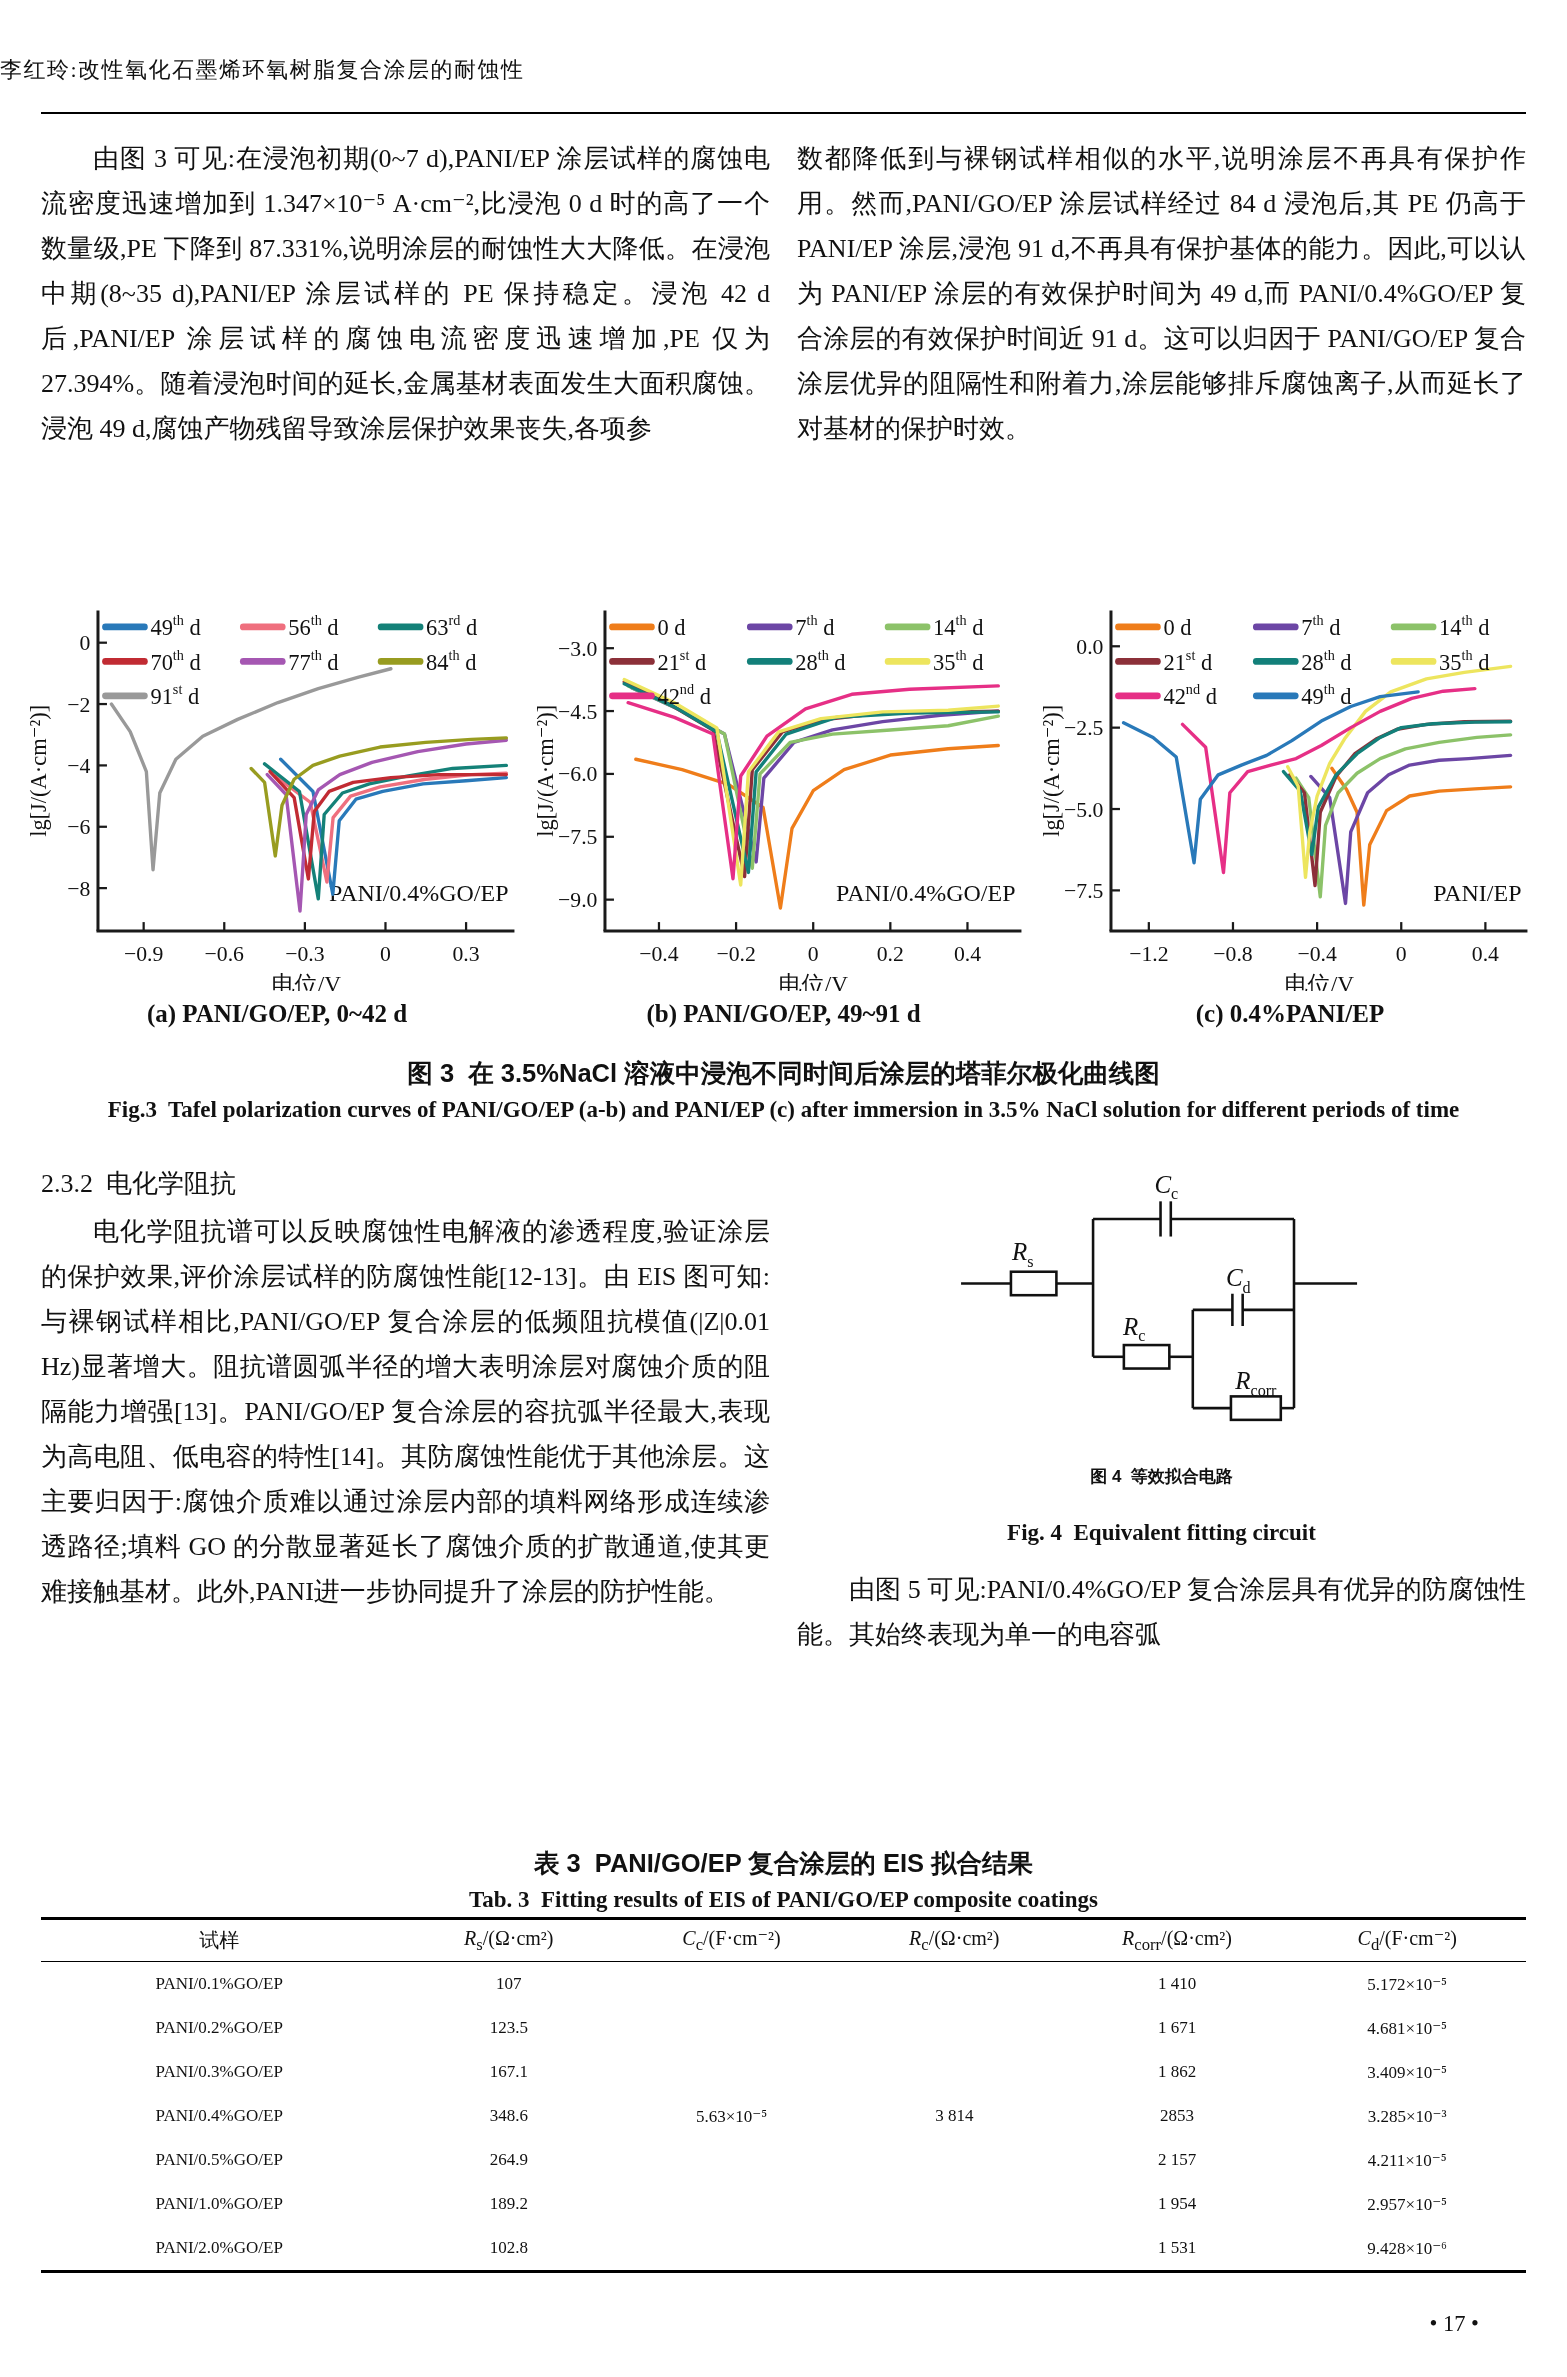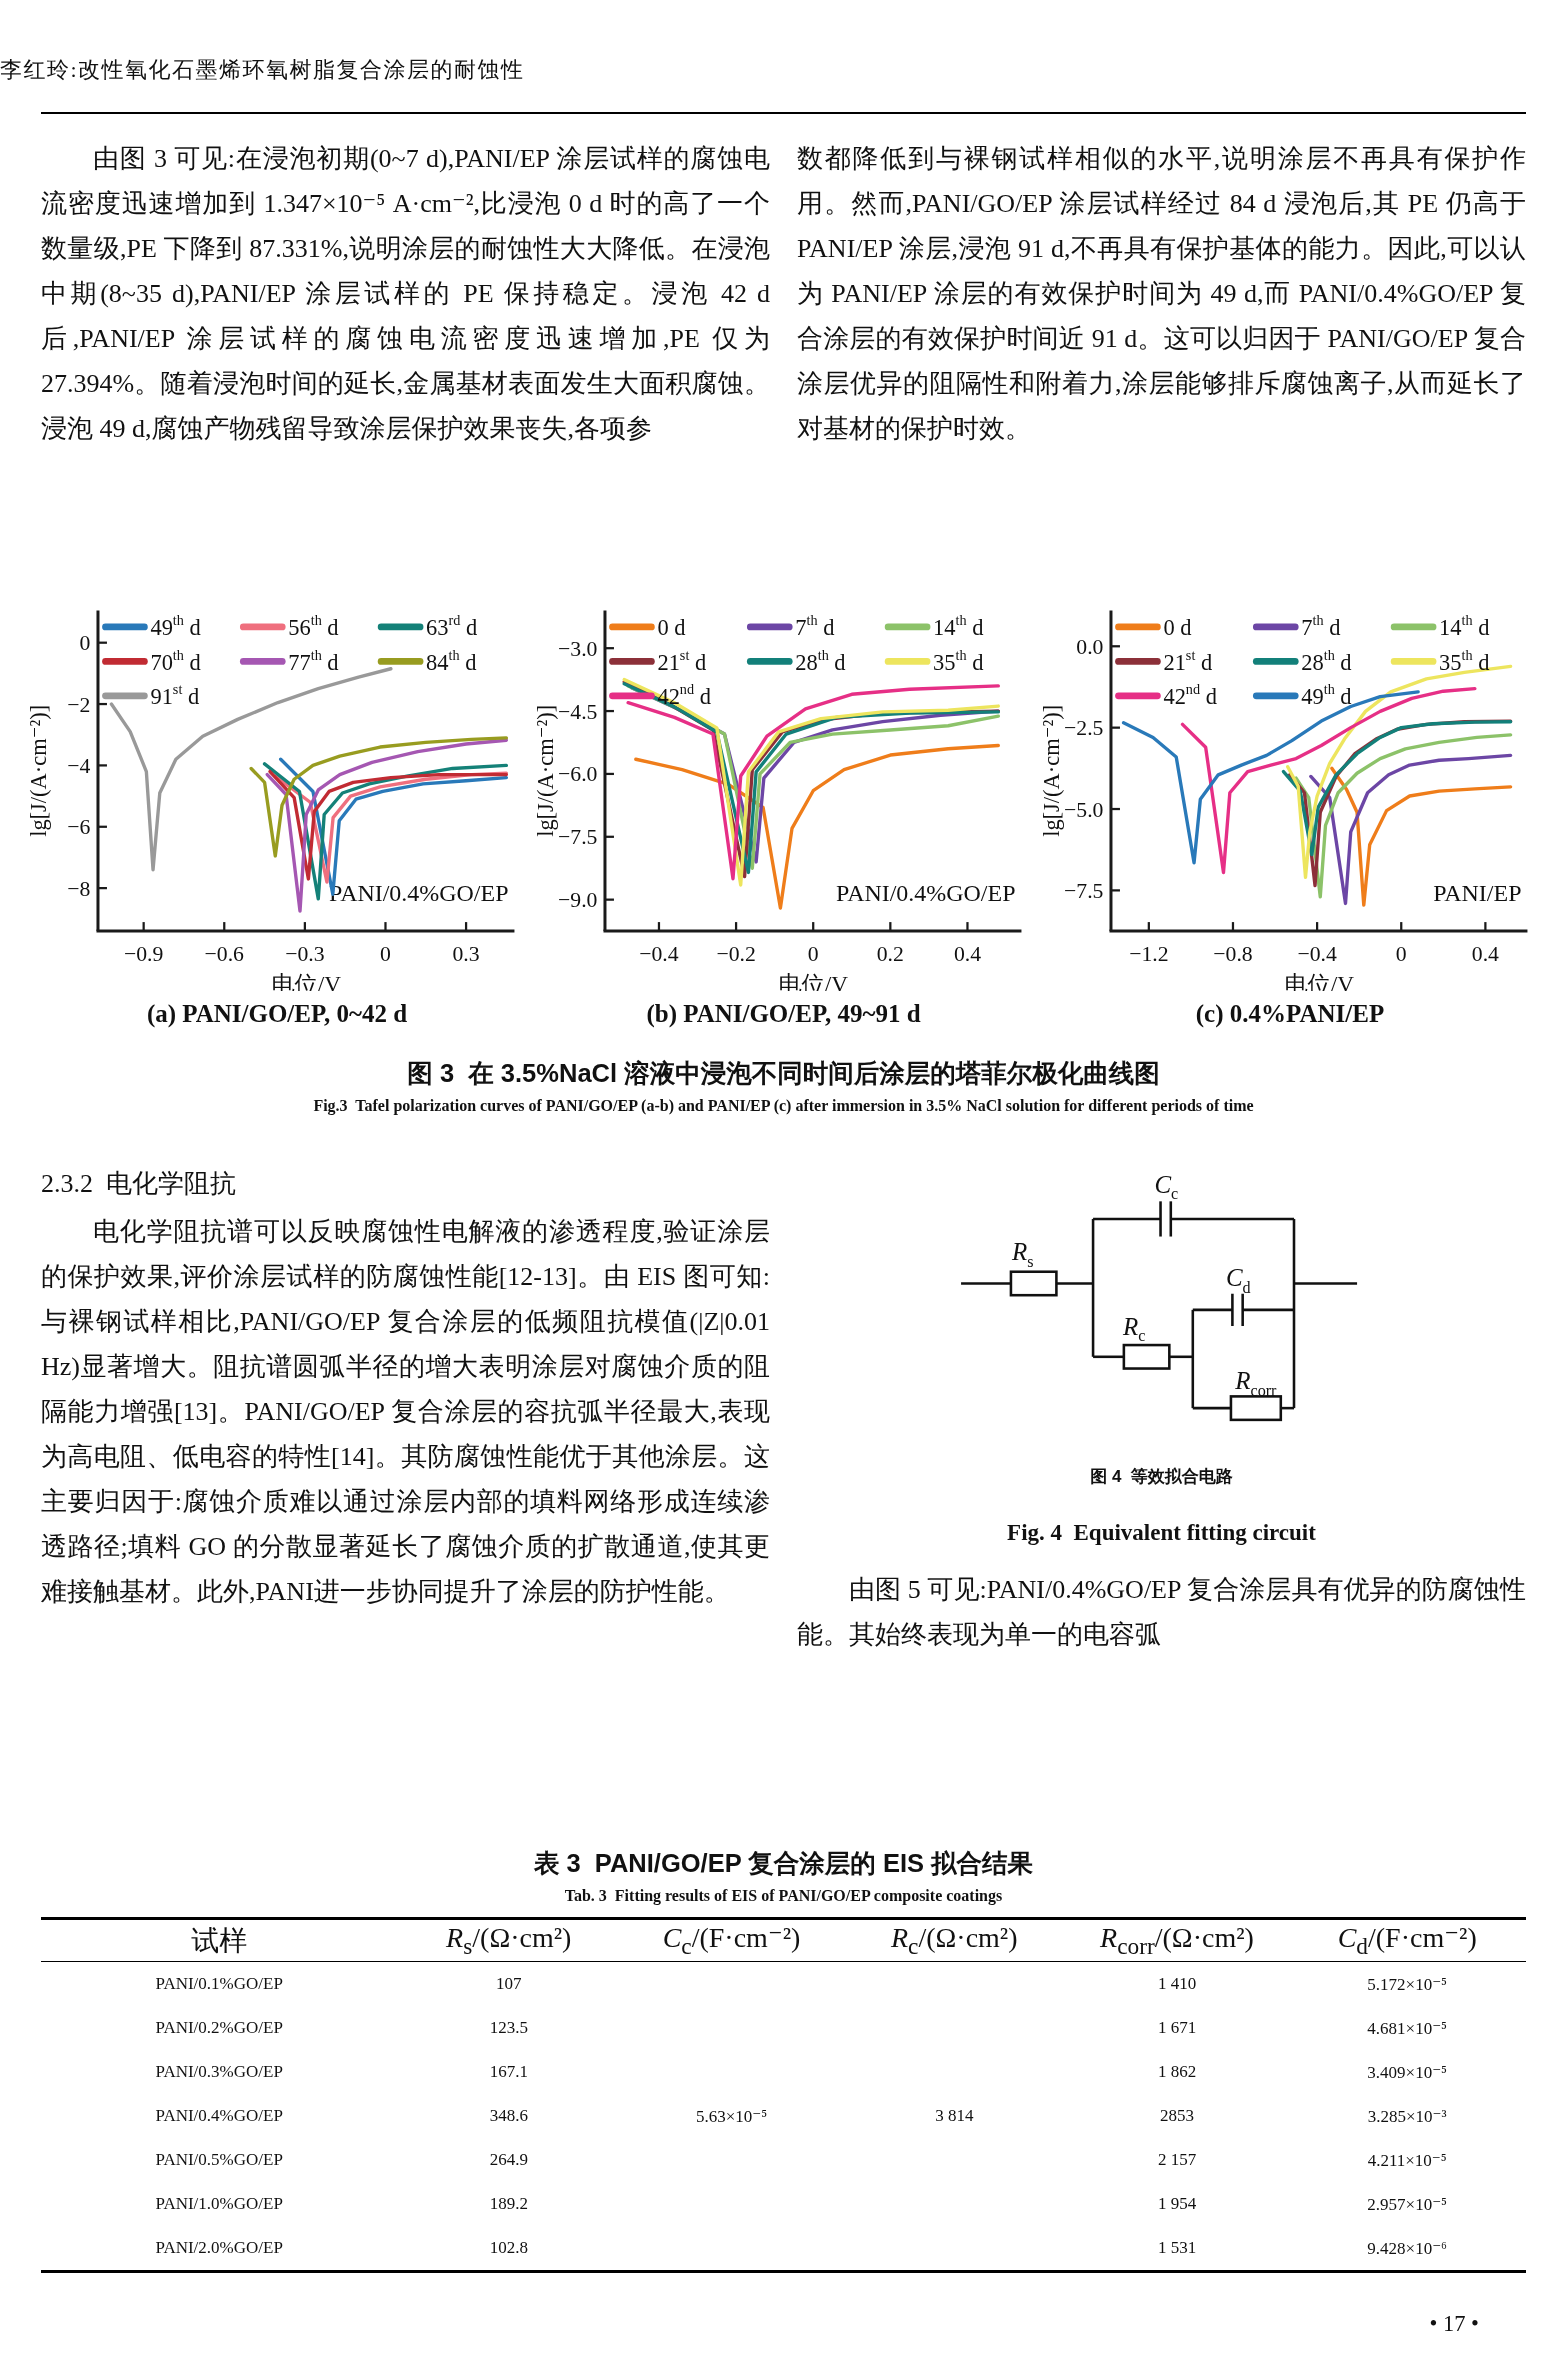--- a/index.html
+++ b/index.html
@@ -10,26 +10,26 @@
   .hdr-rule{position:absolute;top:112px;left:41px;width:1485px;height:1.5px;background:#000;}
   .twocol{position:absolute;left:41px;width:1485px;display:flex;justify-content:space-between;}
   .col{width:729px;font-size:26px;line-height:45px;text-align:justify;}
   .col p{margin:0;text-indent:2em;}
   .sec-head{white-space:pre-wrap;font-size:26px;line-height:45px;margin-bottom:3px;}
   #figrow{position:absolute;top:594px;left:26px;width:1515px;display:flex;justify-content:space-between;}
   .chartblock{width:502px;}
   .subcap{text-align:center;font-weight:700;font-size:25px;margin-top:4.5px;white-space:pre-wrap;}
   .capzh{position:absolute;left:0;width:100%;text-align:center;font-weight:700;font-size:25.5px;
          white-space:pre-wrap;font-family:"Liberation Sans","DejaVu Sans",sans-serif;}
-  .capen{position:absolute;left:0;width:100%;text-align:center;font-weight:700;font-size:16px;white-space:pre-wrap;}
+  .capen{position:absolute;left:0;width:100%;text-align:center;font-weight:700;font-size:23px;white-space:pre-wrap;}
   .circwrap{text-align:center;margin-top:10.5px;}
   .tbl-titles{white-space:pre-wrap;}
   #table3{position:absolute;top:1917px;left:41px;width:1485px;border-collapse:collapse;
           border-top:3.7px solid #000;border-bottom:3.7px solid #000;}
-  #table3 th{font-weight:normal;font-size:28px;height:39px;border-bottom:1.5px solid #000;text-align:center;}
+  #table3 th{font-weight:normal;font-size:20px;height:39px;border-bottom:1.5px solid #000;text-align:center;}
   #table3 td{font-size:17px;height:42px;text-align:center;}
   .pageno{position:absolute;top:2311px;right:88px;font-size:22.5px;}
   svg text{font-family:"Liberation Serif","DejaVu Serif",serif;}
 </style>
 </head>
 <body>
 
 <div id="page">
 
   <div class="hdr">李红玲:改性氧化石墨烯环氧树脂复合涂层的耐蚀性</div>

